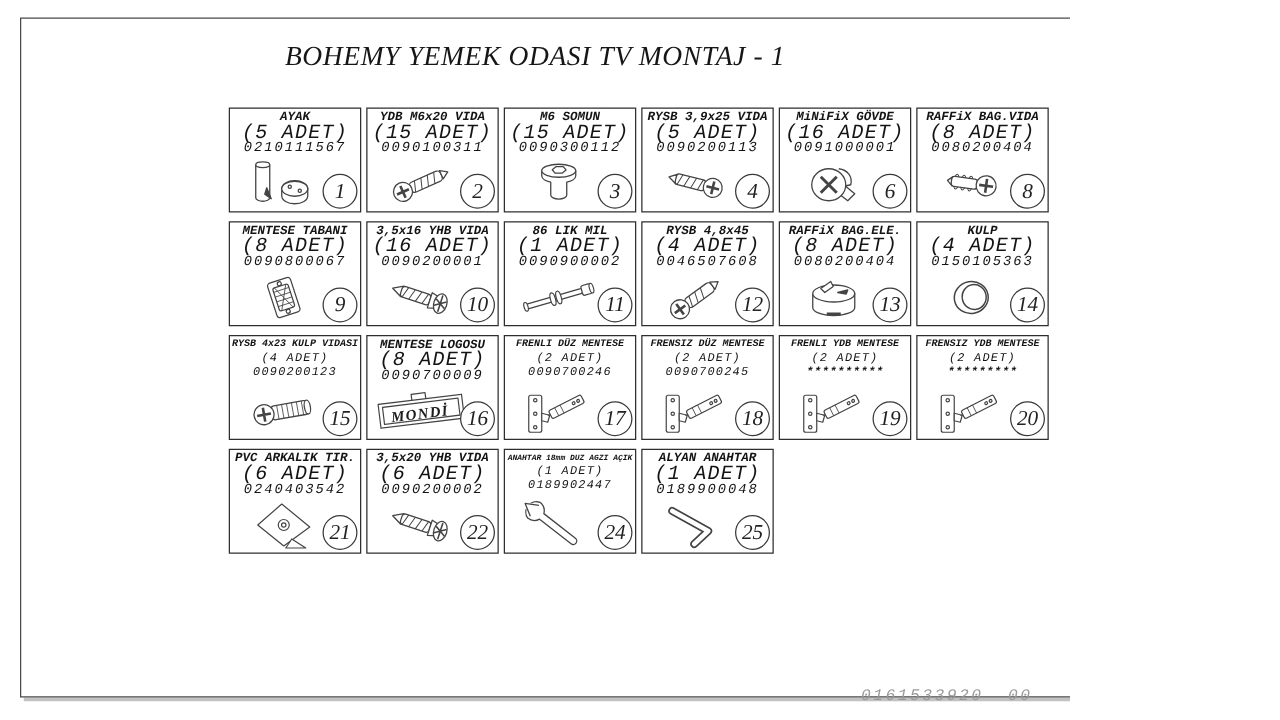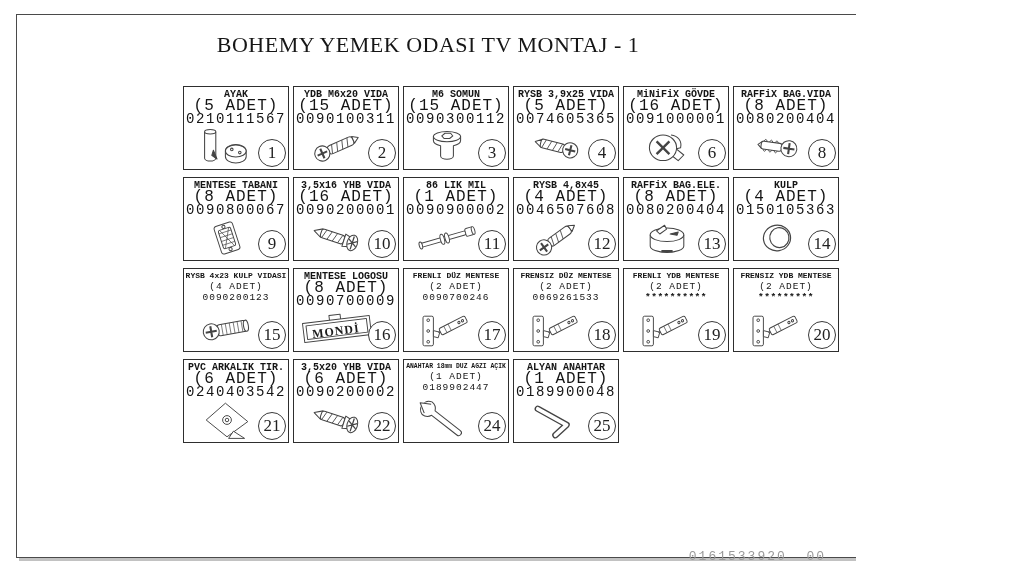--- a/index.html
+++ b/index.html
@@ -1,31 +1,31 @@
 <!DOCTYPE html>
 <html><head>
 <meta charset="utf-8">
 <style>
   html,body{margin:0;padding:0;background:#fff;}
   .page{position:relative;width:856px;height:576px;background:#fff;overflow:hidden;
-        font-family:"Liberation Mono",monospace;color:#111;}
+        font-family:"Liberation Mono",monospace;color:#111;font-style:italic;}
   .frame{position:absolute;left:16px;top:14px;width:989px;height:542px;
          border:1px solid #4a4a4a;background:#fff;box-shadow:3px 3px 0 rgba(120,120,120,.45);}
   .title{position:absolute;left:0;right:0;top:32px;text-align:center;
          font-family:"Liberation Serif",serif;font-size:22px;letter-spacing:.5px;color:#161616;}
   .qr{position:absolute;left:930px;top:26px;width:60px;height:60px;}
   .grid{position:absolute;left:183px;top:86px;display:grid;
         grid-template-columns:repeat(6,106px);grid-auto-rows:84px;column-gap:4px;row-gap:7px;}
   .part-cell{position:relative;border:1px solid #2e2e2e;background:#fff;text-align:center;overflow:hidden;}
   .part-name{font-size:10px;font-weight:700;line-height:11px;margin-top:2px;white-space:nowrap;color:#141414;}
   .part-name.small{font-size:8px;line-height:10px;}
   .part-name.tiny{font-size:6.4px;line-height:9px;letter-spacing:0;}
   .part-qty{font-size:16px;line-height:12.5px;letter-spacing:1px;}
   .part-qty,.part-code{color:#141414;white-space:nowrap;}
-  .part-code{font-size:14px;line-height:12.5px;letter-spacing:1.6px;}
+  .part-code{font-size:11px;line-height:12.5px;letter-spacing:1.6px;}
   .compact .part-qty,.compact .part-code{font-size:9.5px;line-height:11px;letter-spacing:1px;}
   .part-code.stars{font-weight:700;letter-spacing:.5px;}
   .part-art{position:absolute;left:3px;bottom:1px;width:80px;height:42px;}
   .part-num{position:absolute;right:2px;bottom:2px;width:26px;height:26px;border:1.3px solid #3a3a3a;
             border-radius:50%;background:#fff;font-family:"Liberation Serif",serif;
             font-size:17px;line-height:25px;text-align:center;color:#222;}
   .logo-text{position:absolute;left:7px;bottom:12px;width:70px;transform:rotate(-7deg);
              font-family:"Liberation Serif",serif;font-weight:700;font-size:12px;
              letter-spacing:1px;text-align:center;color:#1c1c1c;}
   .doc-number{position:absolute;right:30px;bottom:12px;font-size:13px;letter-spacing:2px;
@@ -262,21 +262,21 @@
       <div class="part-code">0090300112</div>
       <svg class="part-art" viewBox="0 0 100 52">
           <use href="#sym-nut"></use>
         </svg>
       <div class="part-num">3</div>
     </div>
 
     <div class="part-cell">
       <div class="part-name">RYSB 3,9x25 VIDA</div>
       <div class="part-qty">(5 ADET)</div>
-      <div class="part-code">0074605365</div>
+      <div class="part-code">0090200113</div>
       <svg class="part-art" viewBox="0 0 100 52">
           <use href="#sym-screw-dl"></use>
         </svg>
       <div class="part-num">4</div>
     </div>
 
 
     <div class="part-cell">
       <div class="part-name">MiNiFiX GÖVDE</div>
       <div class="part-qty">(16 ADET)</div>
@@ -385,21 +385,21 @@
       <div class="part-code">0090700246</div>
       <svg class="part-art" viewBox="0 0 100 52">
           <use href="#sym-hinge"></use>
         </svg>
       <div class="part-num">17</div>
     </div>
 
     <div class="part-cell compact">
       <div class="part-name small">FRENSIZ DÜZ MENTESE</div>
       <div class="part-qty">(2 ADET)</div>
-      <div class="part-code">0069261533</div>
+      <div class="part-code">0090700245</div>
       <svg class="part-art" viewBox="0 0 100 52">
           <use href="#sym-hinge"></use>
         </svg>
       <div class="part-num">18</div>
     </div>
 
     <div class="part-cell compact">
       <div class="part-name small">FRENLI YDB MENTESE</div>
       <div class="part-qty">(2 ADET)</div>
       <div class="part-code stars">**********</div>

